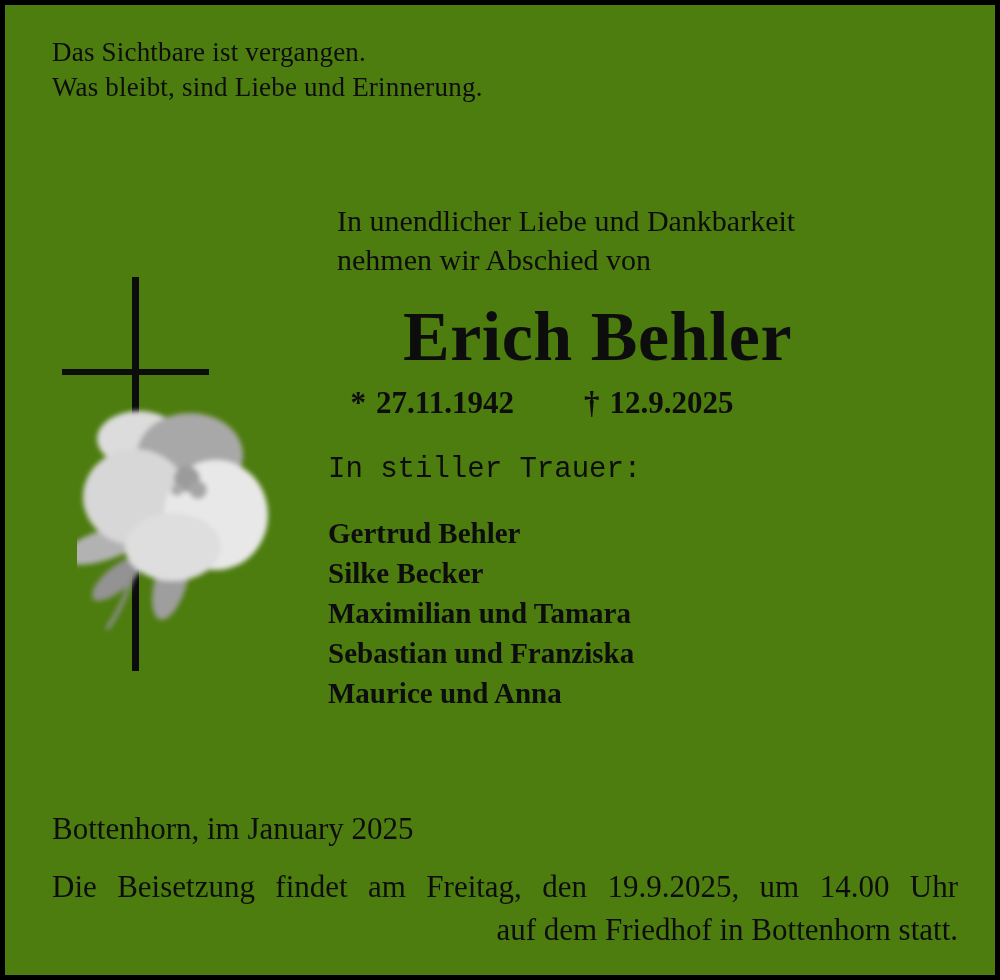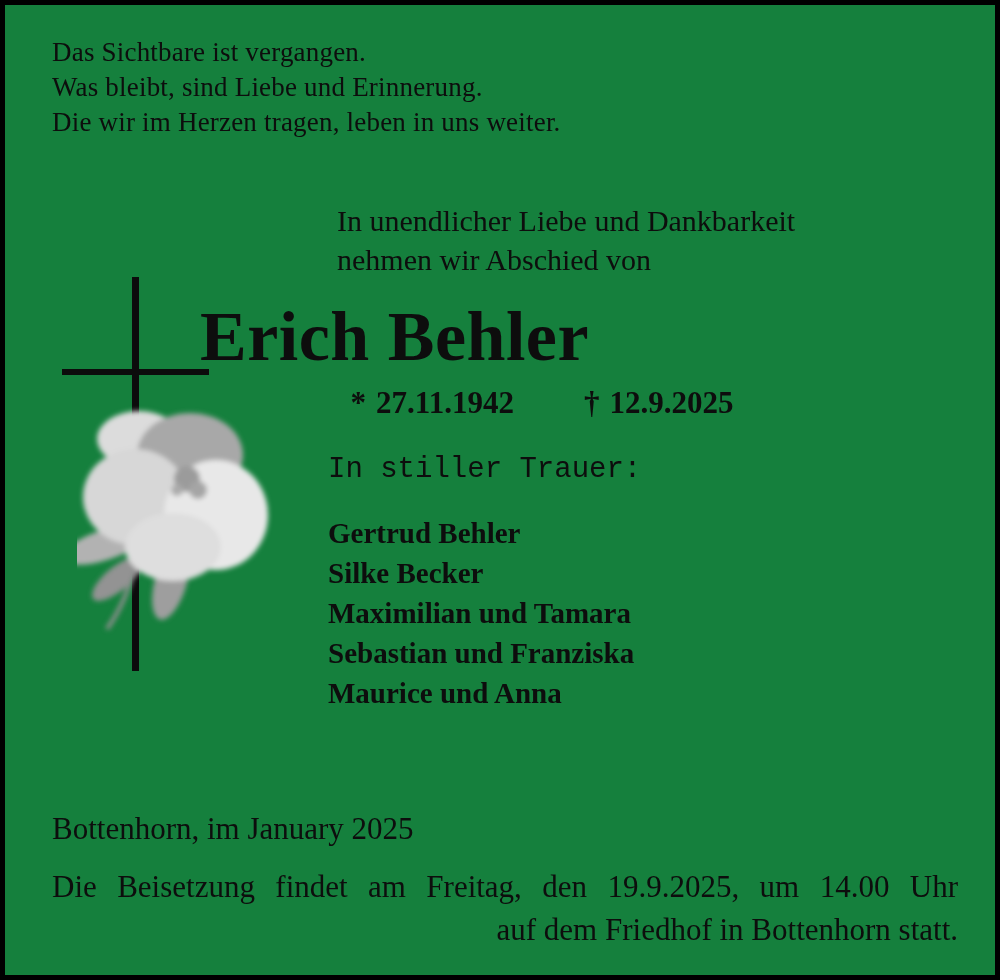--- a/index.html
+++ b/index.html
@@ -1,38 +1,38 @@
 <!DOCTYPE html>
 <html><head>
 <meta charset="utf-8">
 <style>
   html,body{margin:0;padding:0;background:#888;}
   .page{
     position:relative;
     width:1000px;height:980px;
-    background:#15803d;
+    background:#4d7c0f;
     border:5px solid #000;
     box-sizing:border-box;
     overflow:hidden;
     font-family:"Liberation Serif","DejaVu Serif",serif;
     color:#0d0d0d;
   }
   .quote{
     position:absolute;left:47px;top:30px;
     font-size:27px;line-height:35px;
     letter-spacing:0.2px;
   }
   .intro{
     position:absolute;left:332px;top:196px;
     font-size:30px;line-height:39px;
   }
   .deceased-name{
     position:absolute;left:0;top:292px;width:100%;
     padding-left:195px;box-sizing:border-box;
-    text-align:left;
+    text-align:center;
     font-size:70px;font-weight:bold;
     letter-spacing:0.5px;
     white-space:nowrap;
   }
   .dates{
     position:absolute;left:0;top:380px;width:100%;
     padding-left:84px;box-sizing:border-box;
     display:flex;justify-content:center;gap:70px;
     font-size:31px;font-weight:bold;
   }
@@ -70,21 +70,20 @@
   .flower-svg{position:absolute;left:22px;top:120px;}
 </style>
 </head>
 <body>
 
 <div class="page">
 
   <div class="quote">
     <div>Das Sichtbare ist vergangen.</div>
     <div>Was bleibt, sind Liebe und Erinnerung.</div>
-    <div>Die wir im Herzen tragen, leben in uns weiter.</div>
   </div>
 
   <div class="graphic">
     <div class="cross-vertical"></div>
     <div class="cross-horizontal"></div>
     <svg class="flower-svg" width="200" height="240" viewBox="0 0 200 240">
       <defs>
         <filter id="wc" x="-30%" y="-30%" width="160%" height="160%">
           <feGaussianBlur stdDeviation="2.6"></feGaussianBlur>
         </filter>

